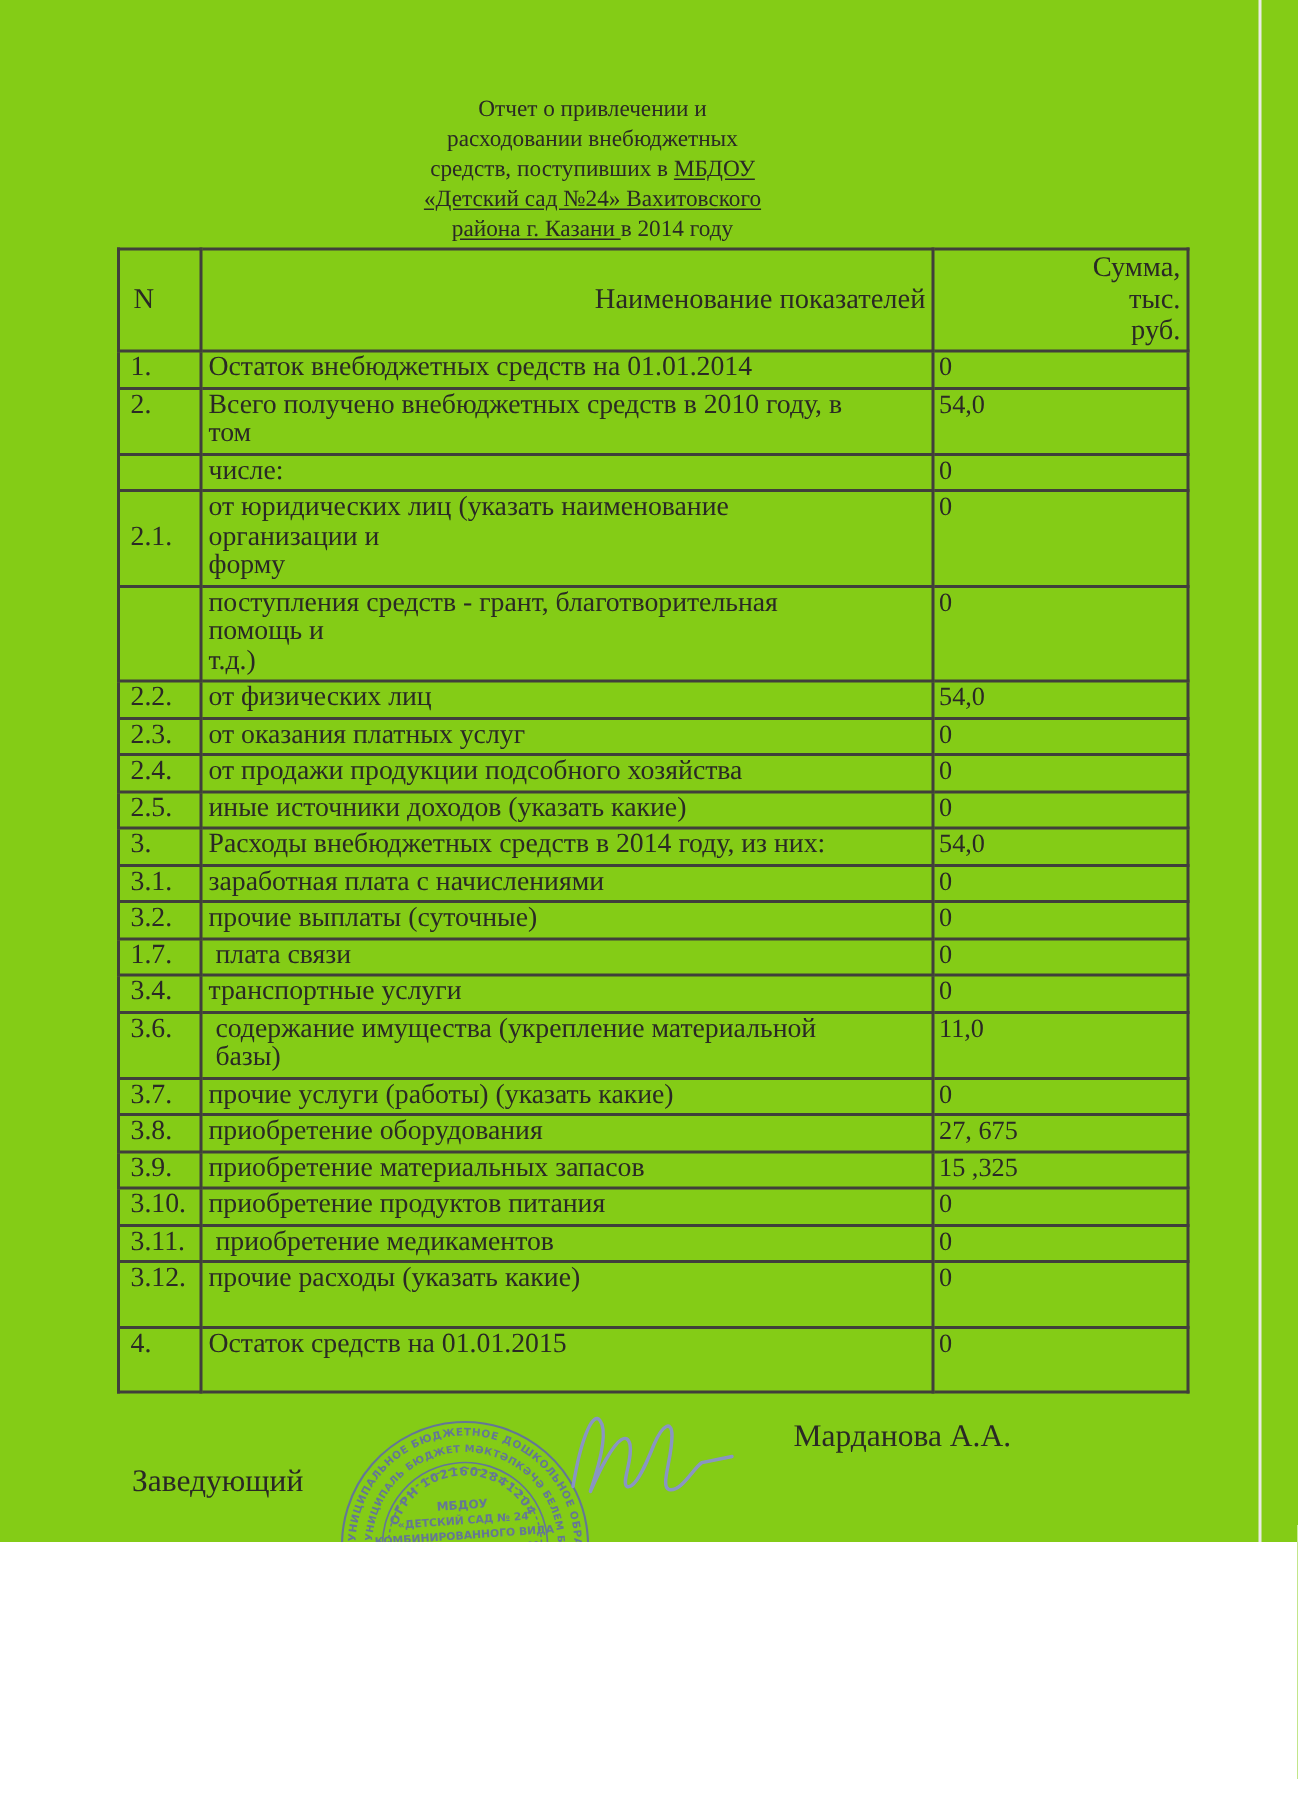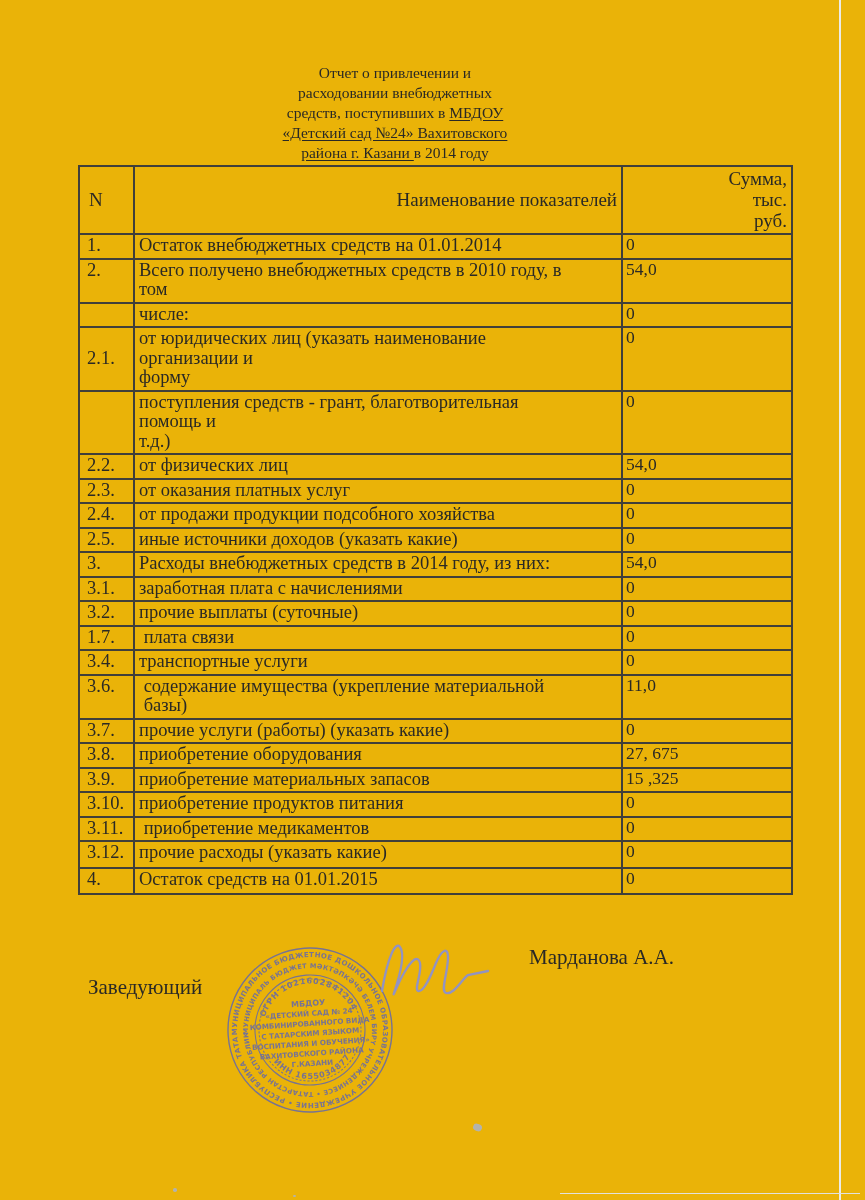--- a/index.html
+++ b/index.html
@@ -1,19 +1,19 @@
 <!DOCTYPE html>
 <html><head>
 <meta charset="utf-8">
 <style>
   * { box-sizing: border-box; }
   html,body { margin:0; padding:0; background:#ffffff; }
   .page {
-    position:relative; width:865px; height:1200px;
-    background:#eab308; overflow:hidden;
+    position:relative; width:865px; height:1028px;
+    background:#84cc16; overflow:hidden;
     font-family:"Liberation Serif","DejaVu Serif",serif;
     color:#2a2925;
   }
   
   .title {
     position:absolute; top:63px; left:30px; width:730px;
     text-align:center; font-size:15.5px; line-height:20px;
   }
   .title .seg-u { text-decoration:underline; text-underline-offset:2px; }
   
@@ -27,21 +27,21 @@
     padding:1px 4px 2px; font-size:18.5px; line-height:19.5px;
     overflow:hidden;
   }
   .tbl thead th {
     text-align:right; vertical-align:middle; height:66px;
     font-size:19px; line-height:21px;
   }
   .tbl thead th.h-num { text-align:left; padding-left:9px; }
   td.c-num  { padding-left:7px; }
   td.c-val  { padding:0 2px 0 3px; font-size:17.5px; line-height:19px; }
-  tr.tall td { padding-bottom:4px; }
+  tr.tall td { padding-bottom:21px; }
   td.vmid { vertical-align:middle; }
   
   .footer-label { position:absolute; left:88px;  top:947px; font-size:21px;margin-top:28px; }
   .footer-name  { position:absolute; left:529px; top:945px; font-size:21px; }
   
   .stamp {
     position:absolute; left:220px; top:940px; opacity:.82;
     transform:rotate(-4deg);
   }
   .stamp text {

